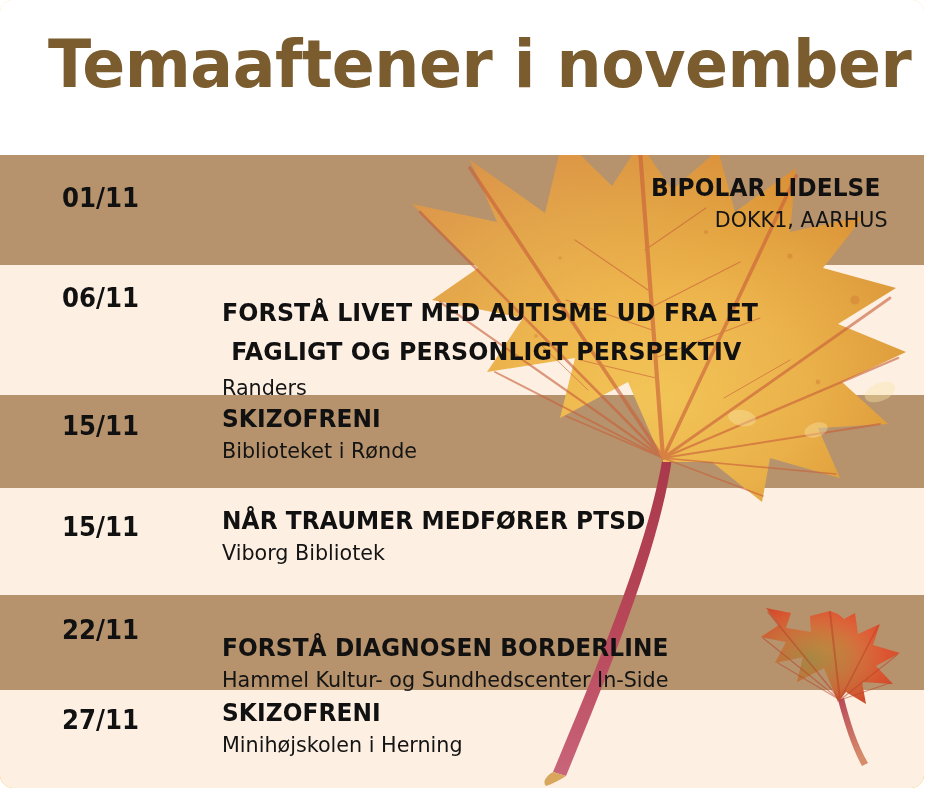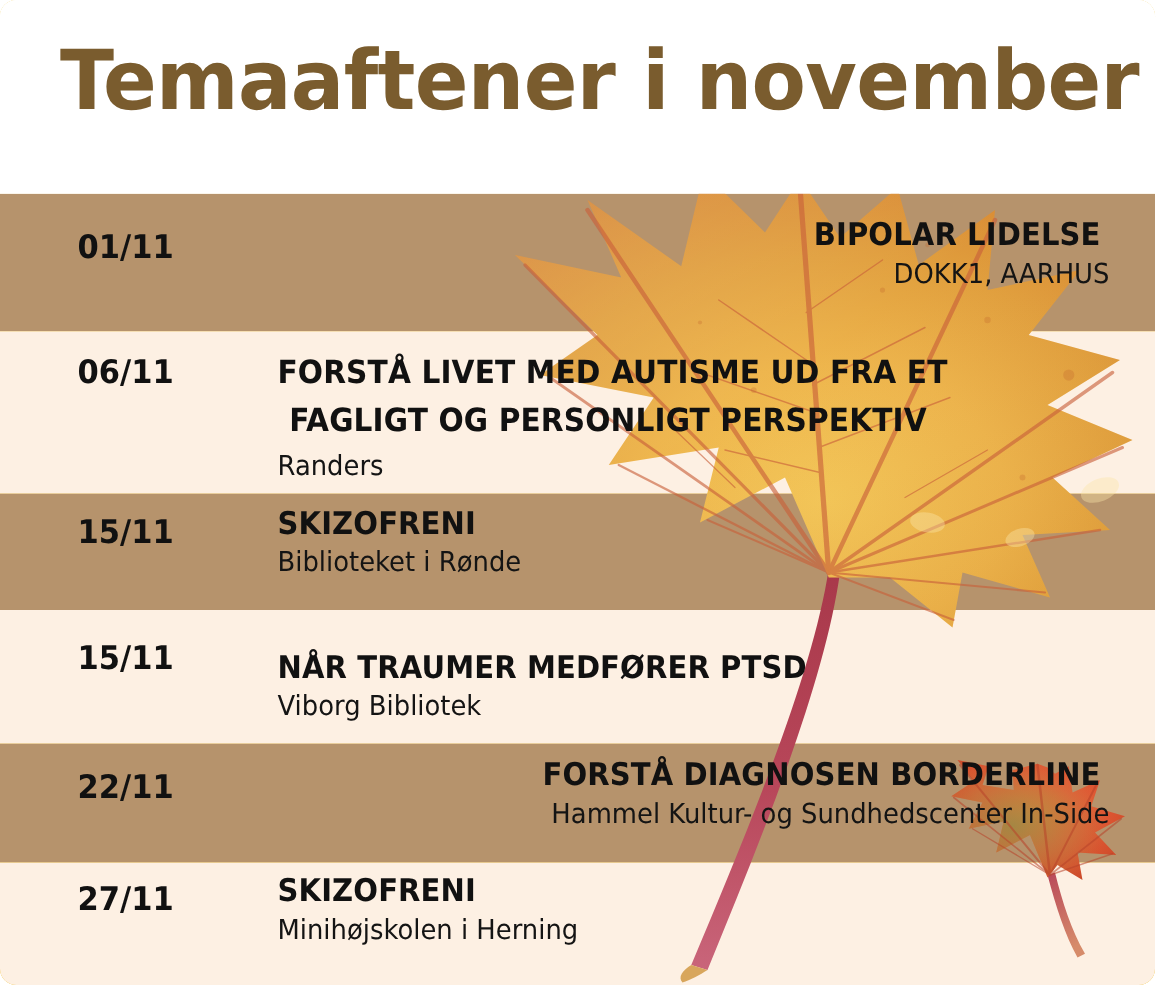--- a/index.html
+++ b/index.html
@@ -376,49 +376,49 @@
         <div class="row-date" style="top: 183px;">01/11</div>
         <div class="row-body" style="top: 172px; position: absolute; text-align: right;">
           <div class="row-title">
             <span class="tl">BIPOLAR LIDELSE</span>
           </div>
           <div class="row-venue">DOKK1, AARHUS</div>
         </div>
       </div>
       <div class="row" style="top: 0px;">
         <div class="row-date" style="top: 283px;">06/11</div>
-        <div class="row-body" style="top: 279px; position: absolute;">
+        <div class="row-body" style="top: 293px; position: absolute;">
           <div class="row-title two-line">
             <span class="tl">FORSTÅ LIVET MED AUTISME UD FRA ET</span>
             <span class="tl indent">FAGLIGT OG PERSONLIGT PERSPEKTIV</span>
           </div>
           <div class="row-venue">Randers</div>
         </div>
       </div>
       <div class="row" style="top: 0px;">
         <div class="row-date" style="top: 411px;">15/11</div>
         <div class="row-body" style="top: 403px; position: absolute;">
           <div class="row-title">
             <span class="tl">SKIZOFRENI</span>
           </div>
           <div class="row-venue">Biblioteket i Rønde</div>
         </div>
       </div>
       <div class="row" style="top: 0px;">
         <div class="row-date" style="top: 512px;">15/11</div>
-        <div class="row-body" style="top: 505px; position: absolute; margin-top: 13px;">
+        <div class="row-body" style="top: 505px; position: absolute;">
           <div class="row-title">
             <span class="tl">NÅR TRAUMER MEDFØRER PTSD</span>
           </div>
           <div class="row-venue">Viborg Bibliotek</div>
         </div>
       </div>
       <div class="row" style="top: 0px;">
         <div class="row-date" style="top: 615px;">22/11</div>
-        <div class="row-body" style="top: 604px; position: absolute; text-align: right;">
+        <div class="row-body" style="top: 632px; position: absolute;">
           <div class="row-title">
             <span class="tl">FORSTÅ DIAGNOSEN BORDERLINE</span>
           </div>
           <div class="row-venue">Hammel Kultur- og Sundhedscenter In-Side</div>
         </div>
       </div>
       <div class="row" style="top: 0px;">
         <div class="row-date" style="top: 705px;">27/11</div>
         <div class="row-body" style="top: 697px; position: absolute;">
           <div class="row-title">

